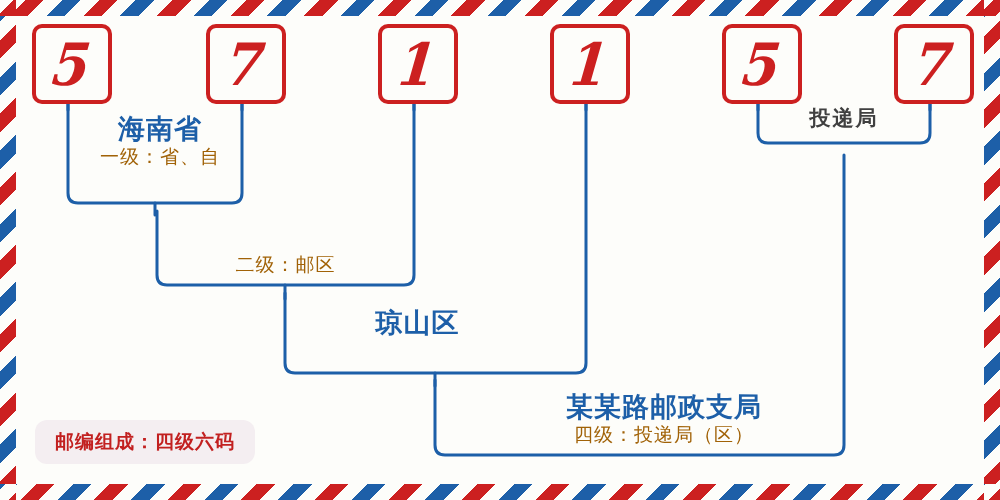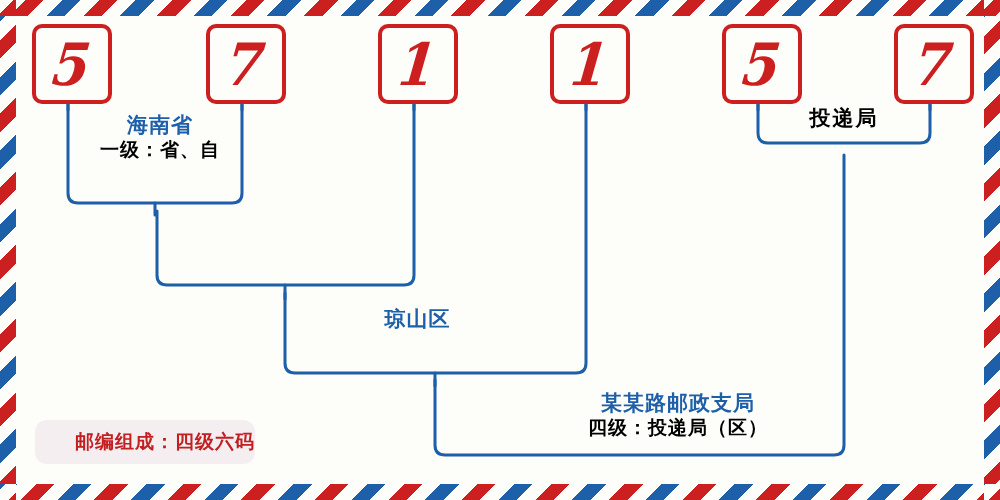--- a/index.html
+++ b/index.html
@@ -85,32 +85,32 @@
     position: absolute;
     z-index: 15;
     text-align: center;
     line-height: 1.18;
     white-space: nowrap;
   }
   .label-title {
     color: #1d5fa8;
     font-family: "DejaVu Serif", "Liberation Serif", serif;
     font-weight: bold;
-    font-size: 21px;
+    font-size: 27px;
     letter-spacing: 1px;
   }
   .label-sub {
-    color: #000000;
+    color: #a16207;
     font-family: "DejaVu Sans", "Liberation Sans", sans-serif;
-    font-weight: bold;
+    font-weight: normal;
     font-size: 19px;
     letter-spacing: 1px;
   }
   .label-plain {
-    color: #000000;
+    color: #404040;
     font-family: "DejaVu Serif", "Liberation Serif", serif;
     font-weight: bold;
     font-size: 21px;
     letter-spacing: 2px;
   }
 
   
   .badge {
     position: absolute;
     left: 35px;
@@ -124,21 +124,20 @@
     justify-content: center;
     z-index: 15;
   }
   .badge-text {
     color: #c22020;
     font-family: "DejaVu Serif", "Liberation Serif", serif;
     font-weight: bold;
     font-size: 19px;
     letter-spacing: 1px;
     white-space: nowrap;
-    padding-left: 40px;
   }
 </style>
 </head>
 <body>
 
 <div id="stage">
 
   <div class="inner-sheet"></div>
 
   <svg id="wires" viewBox="0 0 1000 500" xmlns="http://www.w3.org/2000/svg">
@@ -190,26 +189,29 @@
 
   <div class="label-group" style="left:78px; top:113px; width:164px;">
     <div class="label-title">海南省</div>
     <div class="label-sub">一级：省、自</div>
   </div>
 
   <div class="label-group" style="left:758px; top:106px; width:172px;">
     <div class="label-plain">投递局</div>
   </div>
 
+  <div class="label-group" style="left:157px; top:253px; width:257px;">
+    <div class="label-sub">二级：邮区</div>
+  </div>
 
   <div class="label-group" style="left:285px; top:307px; width:265px;">
     <div class="label-title">琼山区</div>
   </div>
 
-  <div class="label-group" style="left:449px; top:391px; width:458px;">
+  <div class="label-group" style="left:435px; top:391px; width:458px;">
     <div class="label-title">某某路邮政支局</div>
     <div class="label-sub">四级：投递局（区）</div>
   </div>
 
   <div class="badge">
     <span class="badge-text">邮编组成：四级六码</span>
   </div>
 
   <div class="airmail-border"></div>
 

